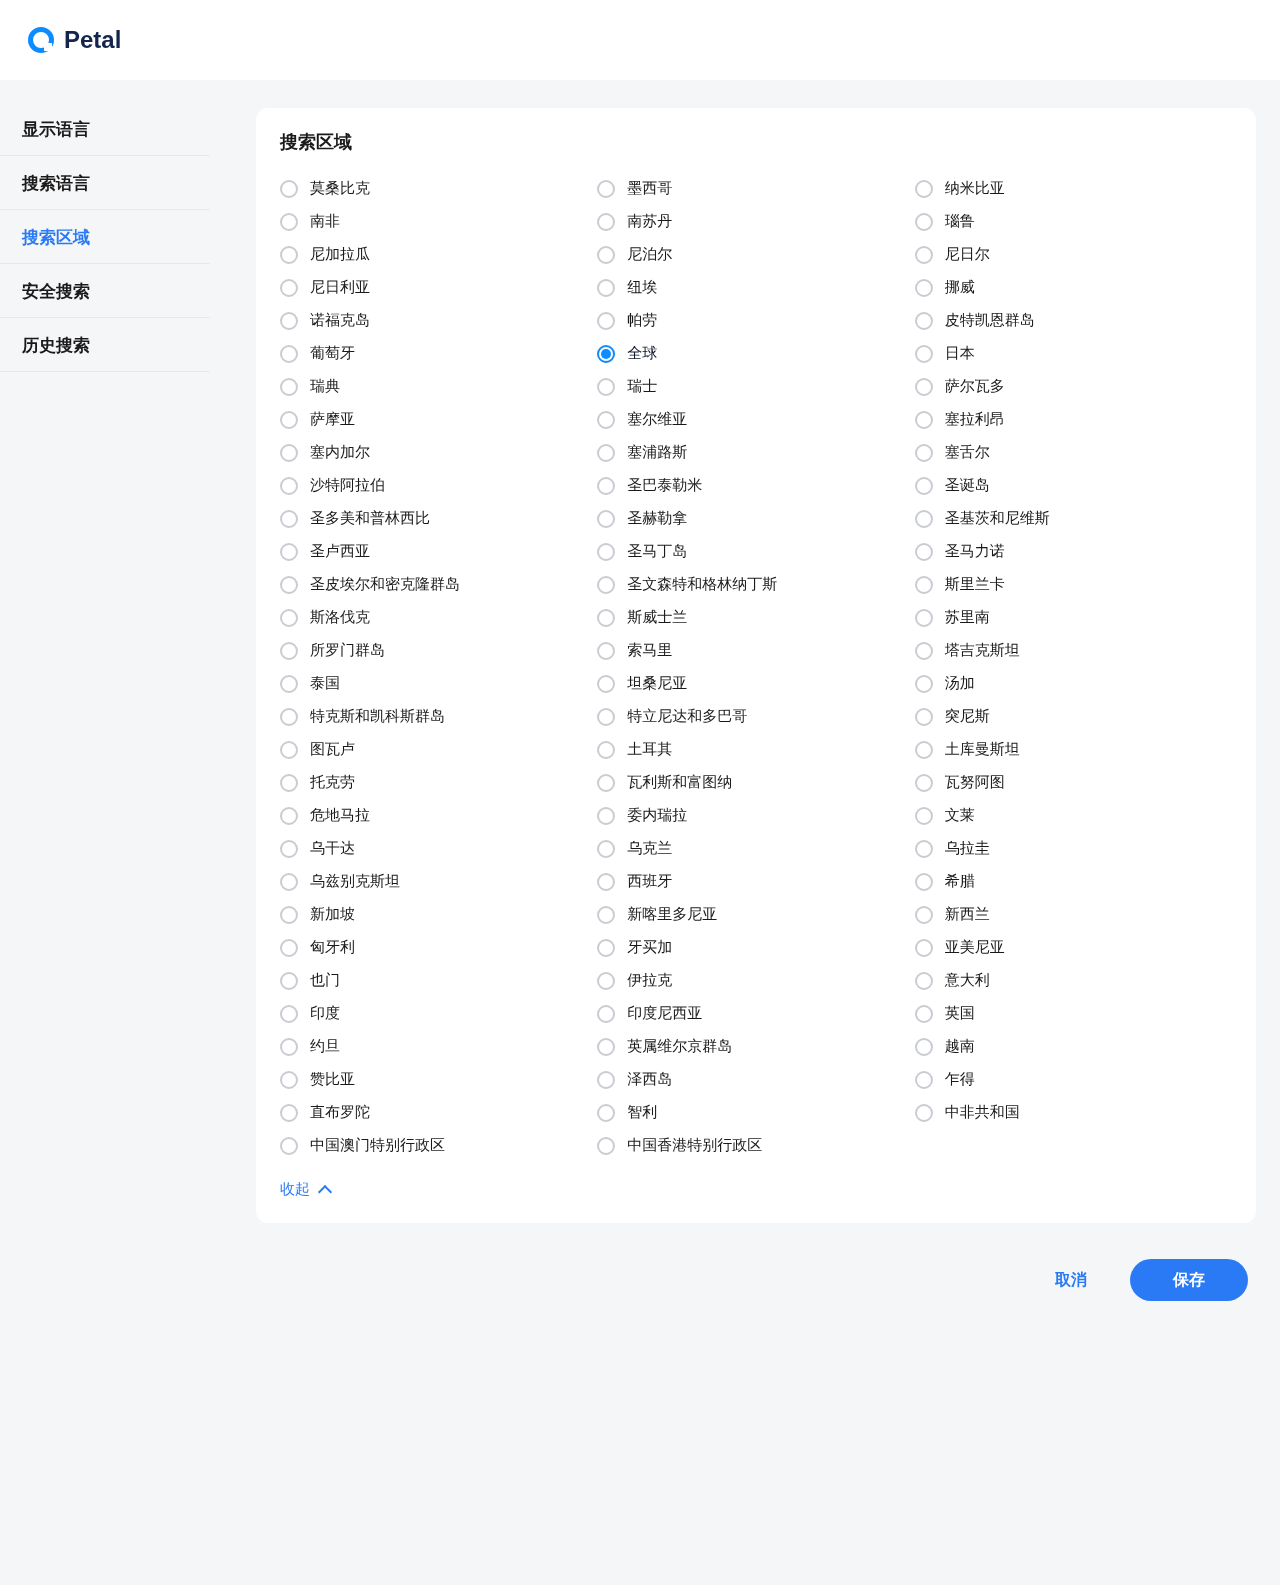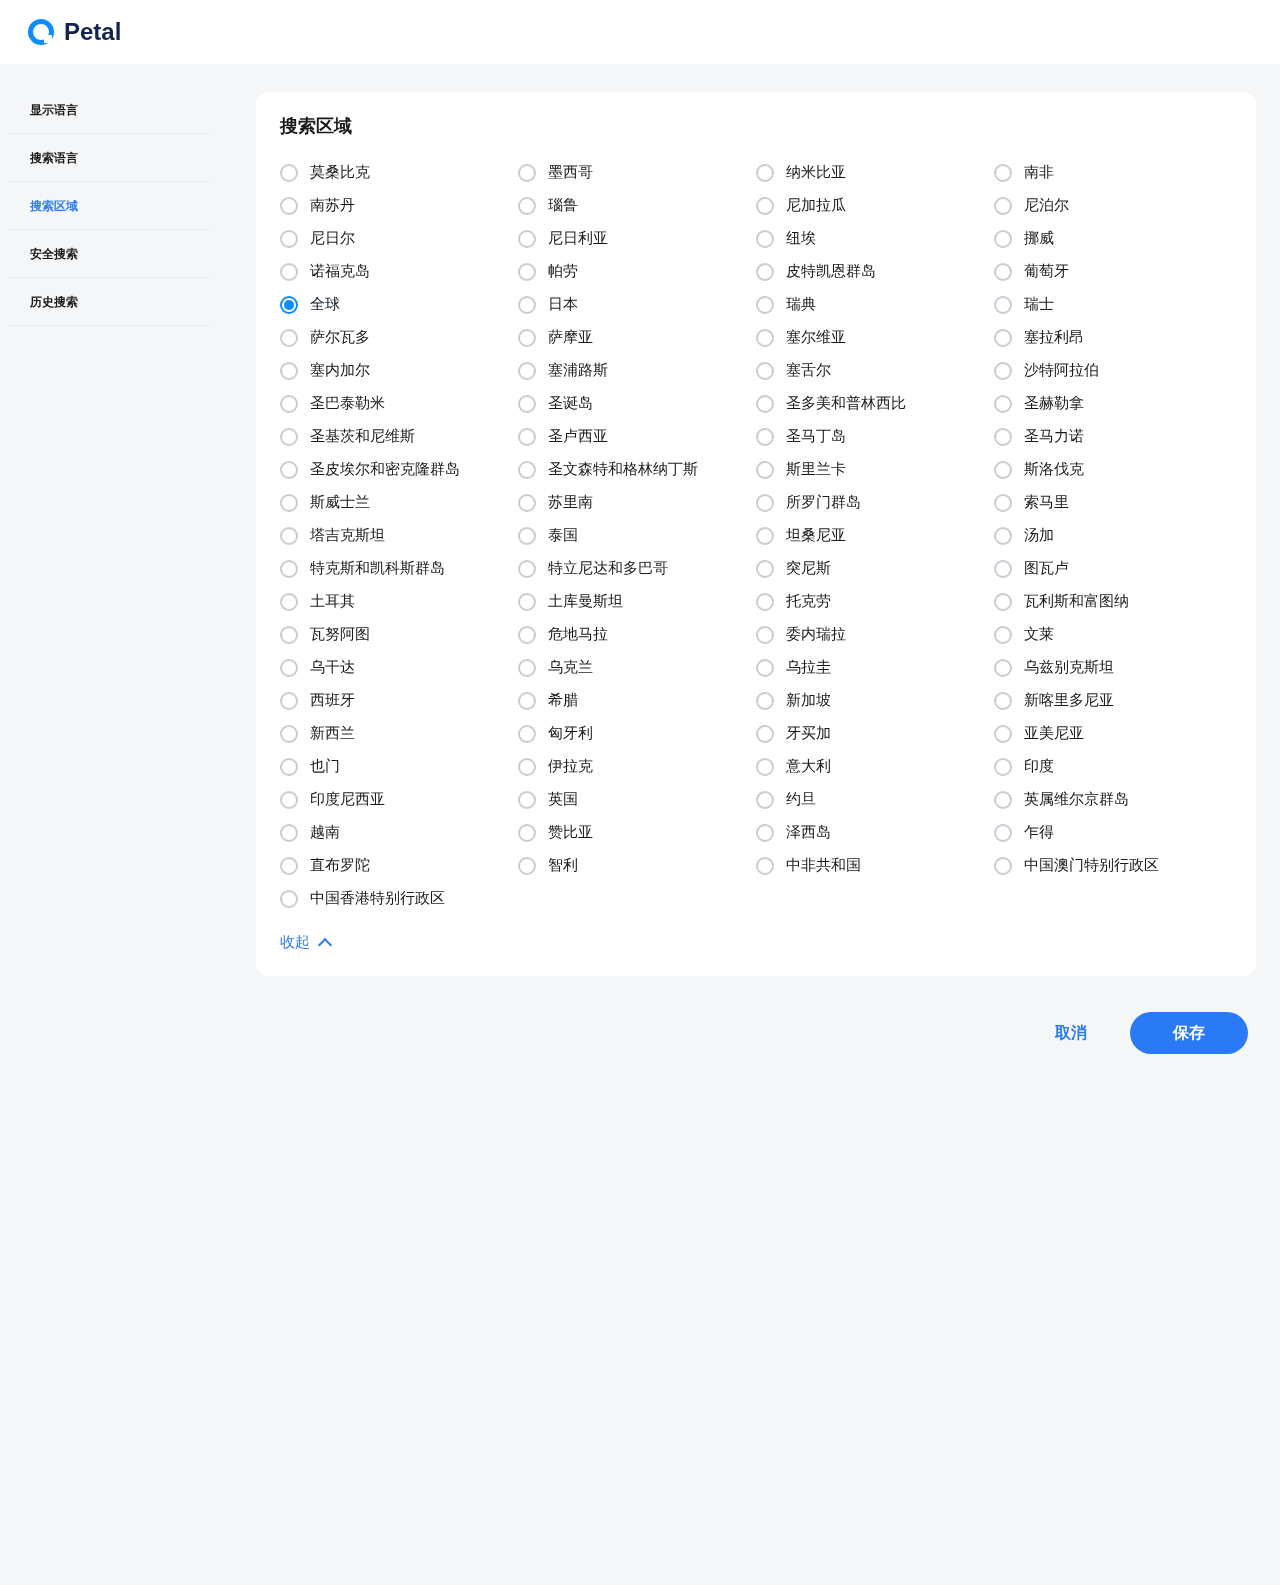--- a/index.html
+++ b/index.html
@@ -4,21 +4,21 @@
   <style>
     * { box-sizing: border-box; margin: 0; padding: 0; }
     body {
       font-family: -apple-system, BlinkMacSystemFont, "Segoe UI", "PingFang SC", "Microsoft YaHei", sans-serif;
       background: #f5f6f8;
       color: #1a1a1a;
       width: 1280px;
     }
     .header {
       background: #fff;
-      padding: 18px 28px;
+      padding: 26px 28px;
       display: flex;
       align-items: center;
       gap: 10px;
     }
     .logo-icon {
       width: 26px;
       height: 26px;
       border: 5px solid #0d8cff;
       border-radius: 50%;
       position: relative;
@@ -41,26 +41,26 @@
     .page-body {
       display: flex;
       align-items: flex-start;
     }
     .sidebar {
       width: 232px;
       padding: 24px 0;
     }
     .sidebar-item {
       padding: 14px 22px 14px 22px;
-      font-size: 12px;
+      font-size: 17px;
       font-weight: 600;
       color: #1a1a1a;
       cursor: pointer;
       border-bottom: 1px solid #e8e9eb;
-      margin: 0 22px 2px 8px;
+      margin: 0 22px 2px 0;
     }
     .sidebar-item.active {
       color: #2a7af5;
     }
     .main-area {
       flex: 1;
       padding: 28px 24px 40px 24px;
     }
     .card {
       background: #fff;
@@ -68,21 +68,21 @@
       padding: 22px 24px 20px 24px;
     }
     .section-title {
       font-size: 18px;
       font-weight: 700;
       color: #1a1a1a;
       margin-bottom: 18px;
     }
     .region-grid {
       display: grid;
-      grid-template-columns: repeat(4, 1fr);
+      grid-template-columns: repeat(3, 1fr);
       column-gap: 0;
       row-gap: 0;
     }
     .radio-item {
       display: flex;
       align-items: center;
       gap: 12px;
       padding: 7px 0;
       cursor: pointer;
       font-size: 15px;

